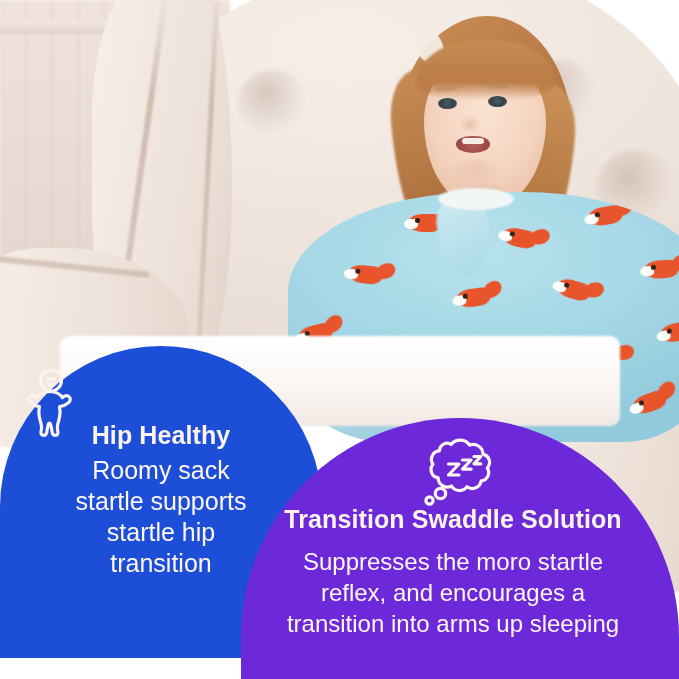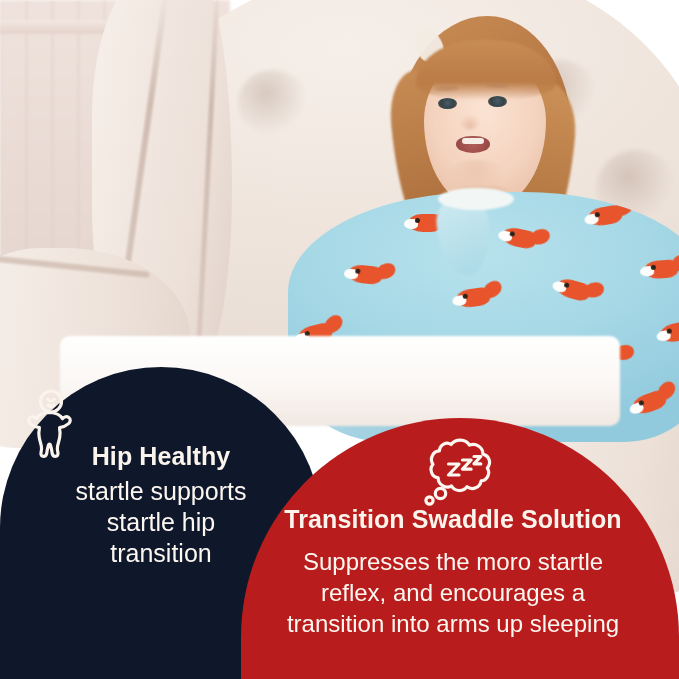--- a/index.html
+++ b/index.html
@@ -317,30 +317,30 @@
   }
 
   
   .panel {
     position: absolute;
     box-sizing: border-box;
     text-align: center;
     color: #fbf4ec;
   }
   .panel-left {
-    left: 0; top: 367px;
+    left: 0; top: 346px;
     width: 322px; height: 312px;
-    background: #0f172a;
+    background: #1d4ed8;
     border-radius: 172px 172px 0 0;
     padding: 74px 18px 0 18px;
   }
   .panel-right {
     left: 241px; top: 418px;
     width: 438px; height: 261px;
-    background: #b91c1c;
+    background: #6d28d9;
     border-radius: 230px 230px 0 0;
     padding: 86px 36px 0 22px;
   }
 
   .icon-wrap {
     position: absolute;
     display: block;
   }
   .icon-baby { left: 22px; top: 22px; }
   .icon-zzz  { left: 50%; top: 18px; transform: translateX(-50%); }
@@ -544,20 +544,21 @@
                  c2.9 -0.5 6.7 -2.0 9.1 -4.1
                  c2.0 -1.7 2.4 -4.6 0.2 -6.1
                  c-2.1 -1.4 -4.7 -0.4 -6.3 1.2
                  c-2.0 -3.6 -7.0 -6.2 -14.6 -6.2 Z"></path>
       </svg>
     </span>
 
     <h2 class="panel-title">Hip Healthy</h2>
 
     <p class="panel-body">
+      <span>Roomy sack</span>
       <span>startle supports</span>
       <span>startle hip</span>
       <span>transition</span>
     </p>
   </div>
 
   <div class="panel panel-right">
 
     <span class="icon-wrap icon-zzz">
       <svg width="86" height="76" viewBox="0 0 86 76" fill="none" stroke="#fdf7f1" stroke-width="3.2" stroke-linecap="round" stroke-linejoin="round">

